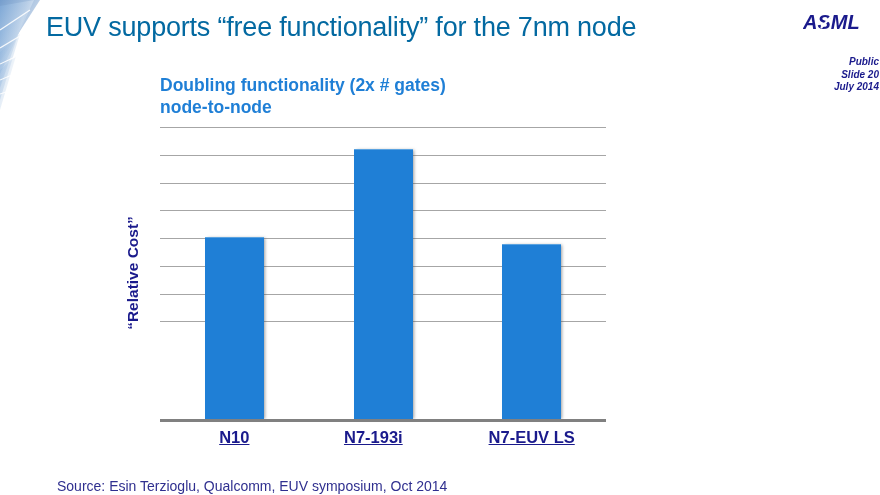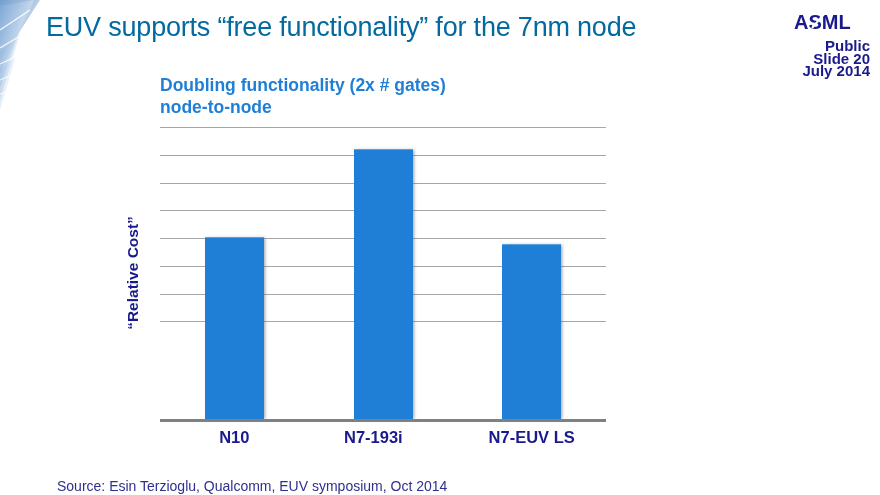--- a/index.html
+++ b/index.html
@@ -36,32 +36,33 @@
     width: 700px;
     font-size: 27px;
     font-weight: normal;
     color: #0369a1;
     letter-spacing: -0.2px;
     white-space: nowrap;
   }
 
   #brand-block {
     position: absolute;
-    right: 10px;
+    right: 1px;
     top: 10px;
     width: 110px;
     text-align: right;
+    font-style: italic;
   }
   #asml-logo {
     display: block;
     margin-left: auto;
   }
   #meta-lines {
-    margin-top: 6px;
-    font-size: 15px;
+    margin-top: 22px;
+    font-size: 10px;
     font-weight: bold;
     color: #1a1a8c;
     line-height: 12.5px;
     text-align: right;
   }
 
   
   #chart-title {
     position: absolute;
     left: 160px;
@@ -126,20 +127,21 @@
     height: 24px;
   }
   .x-label {
     position: absolute;
     top: 0;
     text-align: center;
     font-size: 16.5px;
     font-weight: bold;
     color: #1a1a8c;
     white-space: nowrap;
+    text-decoration: underline;
   }
 
   
   #source-note {
     position: absolute;
     left: 57px;
     top: 478px;
     font-size: 14px;
     color: #2f2f8f;
     white-space: nowrap;

